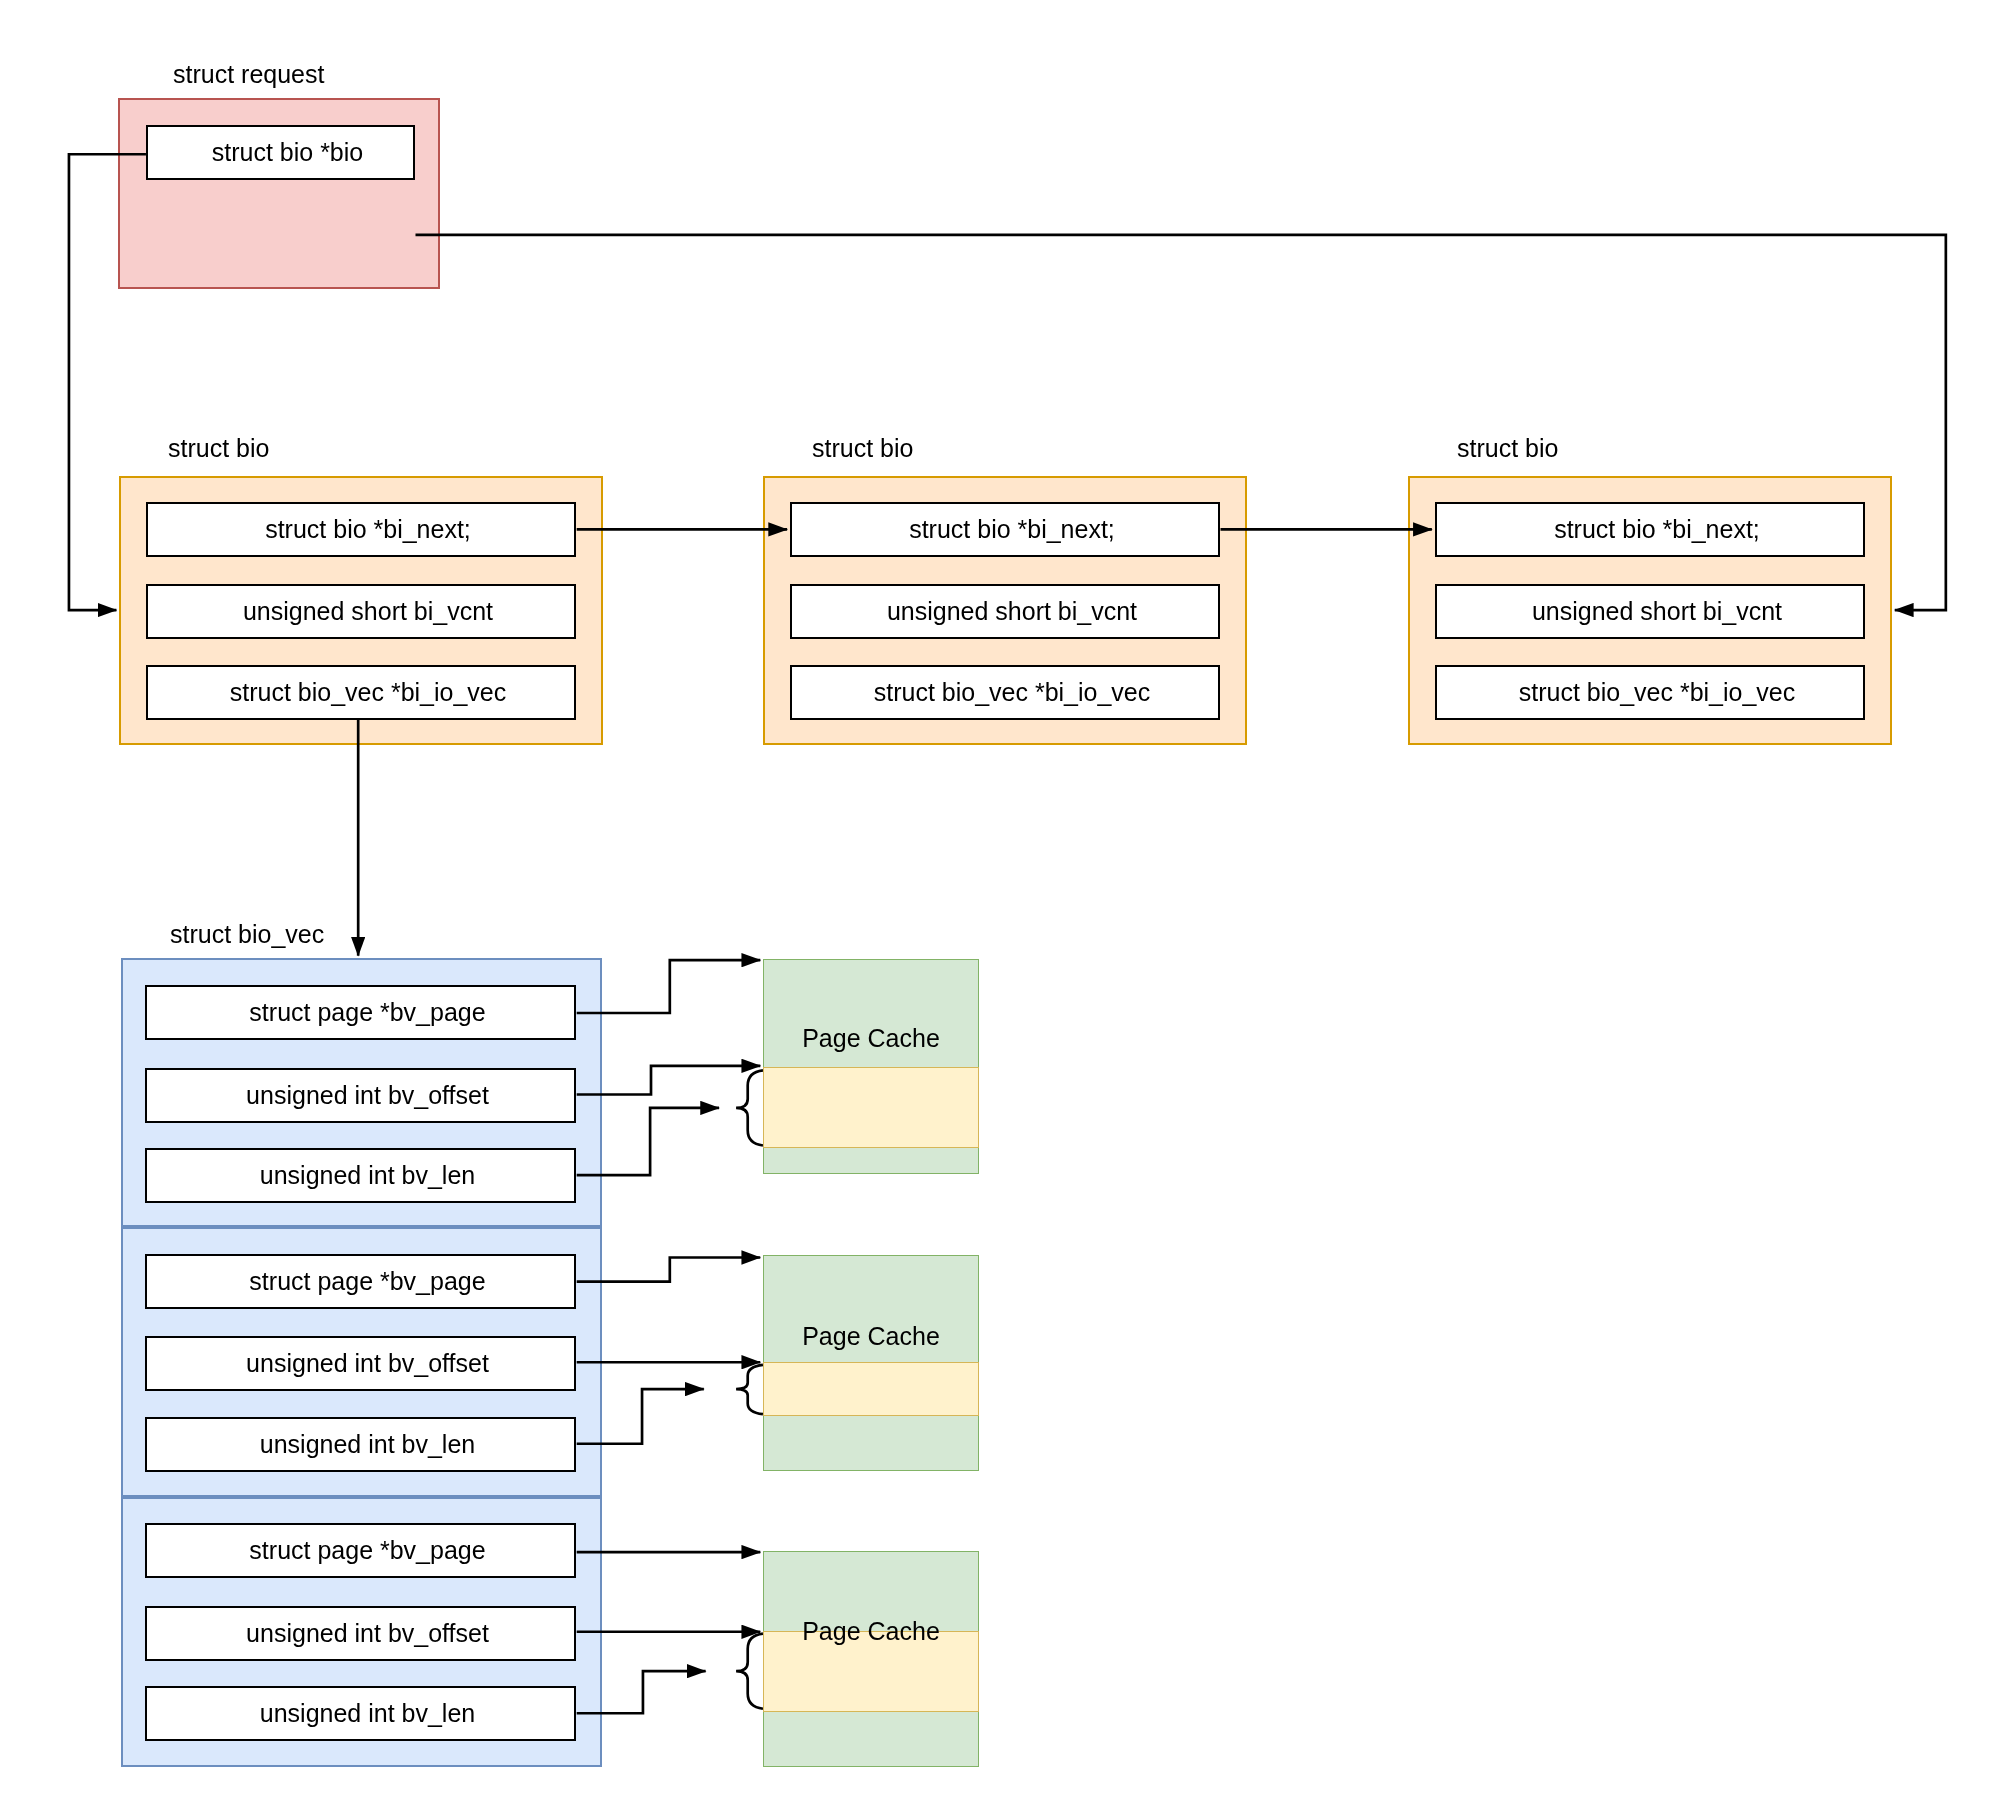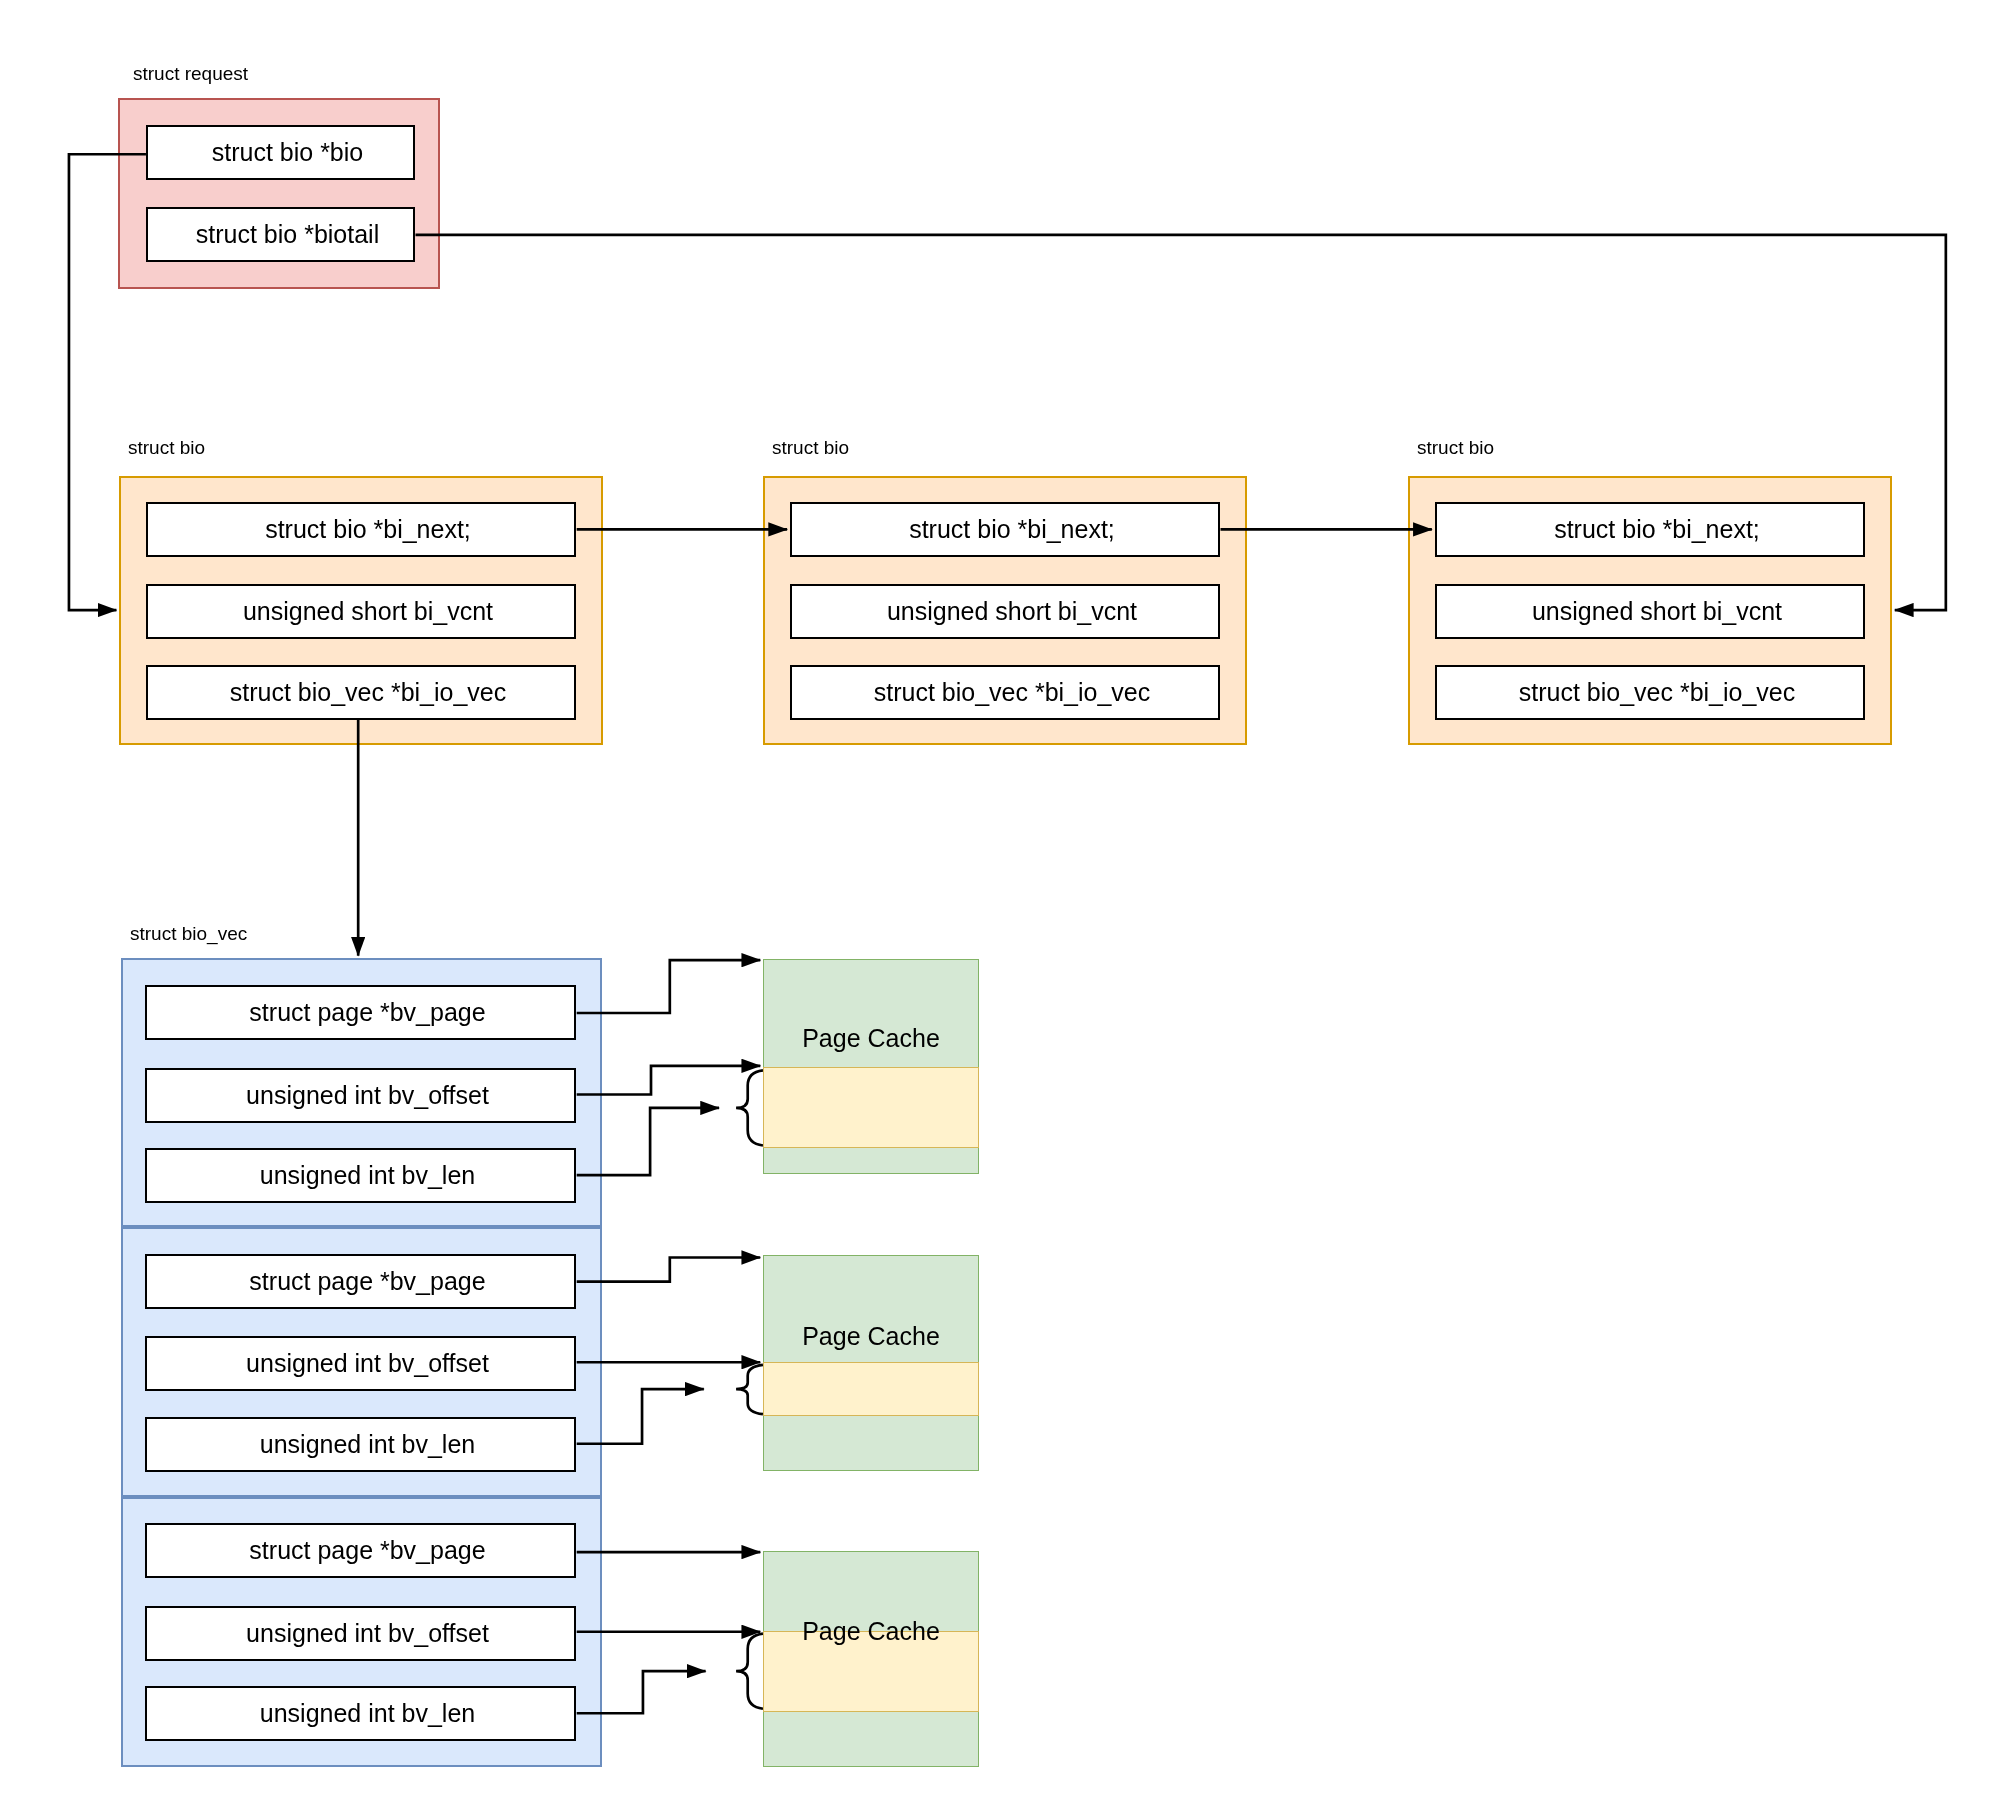--- a/index.html
+++ b/index.html
@@ -7,23 +7,24 @@
     position:relative;
     width:2013px;
     height:1812px;
     background:#ffffff;
     font-family:"Liberation Sans", sans-serif;
     color:#000;
     overflow:hidden;
   }
   .lbl{
     position:absolute;
-    font-size:19px;
+    font-size:25px;
     line-height:30px;
     white-space:nowrap;
+    margin-left:40px;
   }
   .box{
     position:absolute;
     box-sizing:border-box;
   }
   .request-box{background:#f8cecc;border:2.7px solid #b85450;}
   .bio-box{background:#ffe6cc;border:2.7px solid #d79b00;}
   .vec-box{background:#dae8fc;border:2.7px solid #6c8ebf;}
   .pc-box{background:#d5e8d4;border:1.8px solid #82b366;}
   .offset-band{background:#fff2cc;border:1.8px solid #d6b656;}
@@ -56,21 +57,20 @@
   svg.wires path{stroke:#000;stroke-width:3;fill:none;}
 </style>
 </head>
 <body>
 
 <div class="canvas">
 
   <div class="lbl" style="left:133px;top:59px;">struct request</div>
   <div class="box request-box" style="left:118px;top:98px;width:322px;height:191px;"></div>
   <div class="field" style="left:146px;top:125px;width:269px;height:55px;">struct bio *bio</div>
-  <div class="field" style="left:146px;top:207px;width:269px;height:55px;">struct bio *biotail</div>
 
   <div class="lbl" style="left:128px;top:433px;">struct bio</div>
   <div class="box bio-box" style="left:119px;top:476px;width:484px;height:269px;"></div>
   <div class="field" style="left:146px;top:502px;width:430px;height:55px;">struct bio *bi_next;</div>
   <div class="field" style="left:146px;top:584px;width:430px;height:55px;">unsigned short bi_vcnt</div>
   <div class="field" style="left:146px;top:665px;width:430px;height:55px;">struct bio_vec *bi_io_vec</div>
 
   <div class="lbl" style="left:772px;top:433px;">struct bio</div>
   <div class="box bio-box" style="left:763px;top:476px;width:484px;height:269px;"></div>
   <div class="field" style="left:790px;top:502px;width:430px;height:55px;">struct bio *bi_next;</div>

